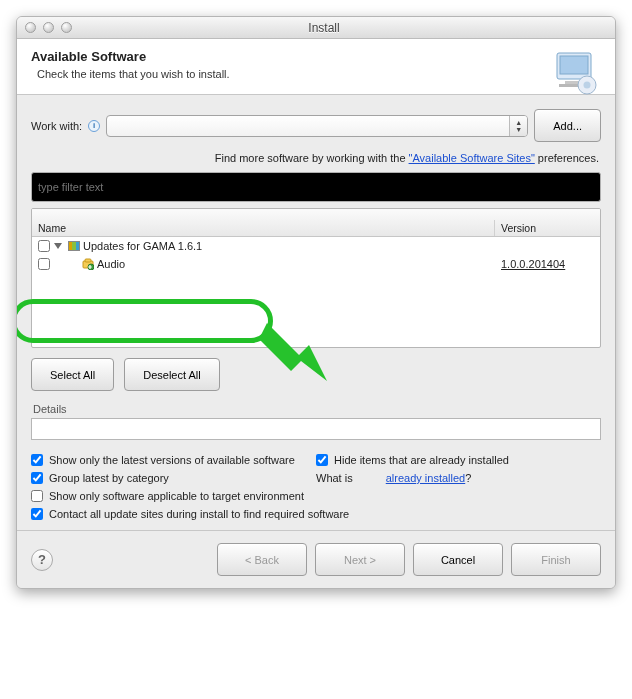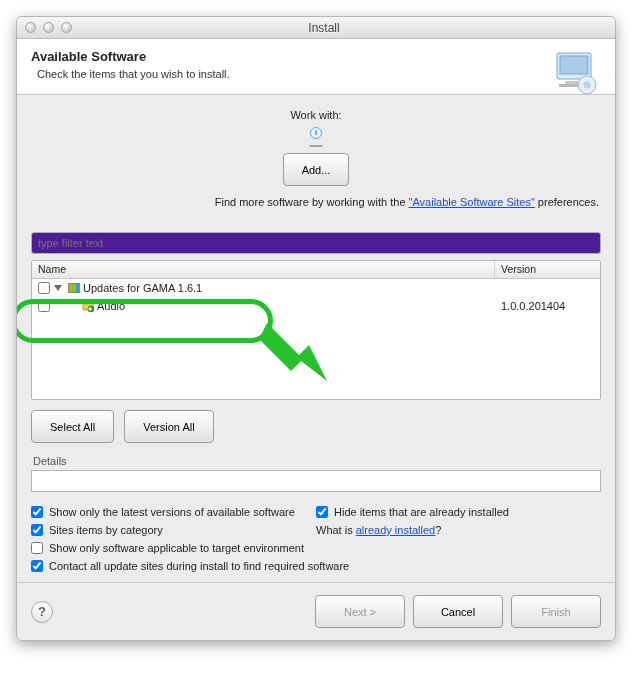--- a/index.html
+++ b/index.html
@@ -45,21 +45,21 @@
     border-bottom:1px solid #c7c7c7;
     padding: 10px 14px 14px 14px;
     position:relative;
   }
   .header h1 { font-size:13px; font-weight:bold; margin-bottom:4px; }
   .header p { font-size:11px; color:#333; margin-left:6px; }
   .header-icon {
     position:absolute; top:10px; right:16px; width:48px; height:48px;
   }
   .body { padding: 14px 14px 10px 14px; background:#ececec; }
-  .row { display:flex; align-items:center; gap:6px;flex-direction:column; }
+  .row { display:flex; align-items:center; gap:6px; }
   .label { font-size:11px; }
   .combo {
     flex:1; height:22px; border:1px solid #a3a3a3; border-radius:4px;
     background:linear-gradient(#fff,#f2f2f2);
     display:flex; align-items:center; padding:0 6px; font-size:11px;
     position:relative; overflow:hidden;
   }
   .combo .chevs {
     position:absolute; right:0; top:0; bottom:0; width:18px;
     background:linear-gradient(#fdfdfd,#e4e4e4);
@@ -71,64 +71,64 @@
   .btn {
     height:33px; padding:0 18px; font-size:11px;
     border:1px solid #9c9c9c; border-radius:4px;
     background:linear-gradient(#fefefe,#e1e1e1);
     box-shadow: inset 0 1px 0 #fff;
   }
   .btn:disabled { color:#999; }
   .info-icon { width:12px;height:12px;border:1px solid #6aa0d8;border-radius:50%;
     color:#2d6fb1;font-size:8px; line-height:10px; text-align:center; font-weight:bold;
     background:#eaf3fb;}
-  .find-line { text-align:right; font-size:11px; margin:10px 2px 24px 2px; }
+  .find-line { text-align:right; font-size:11px; margin:10px 2px 8px 2px; }
   .find-line a { color:#1b4fd1; text-decoration:underline; }
   .filter {
-    width:100%; height:22px; border:1px solid #b0b0b0; border-radius:3px;
-    background:#4c1d95; padding:0 6px; font-size:11px; color:#888;
+    width:100%; height:30px; border:1px solid #b0b0b0; border-radius:3px;
+    background:#000000; padding:0 6px; font-size:11px; color:#888;
   }
   .list {
     margin-top:6px; border:1px solid #b6b6b6; background:#fff; height:140px;
     border-radius:2px; overflow:hidden;
   }
   .list-header {
     display:flex; background:linear-gradient(#fbfbfb,#e8e8e8);
-    border-bottom:1px solid #c6c6c6; height:18px; font-size:10.5px;
+    border-bottom:1px solid #c6c6c6; height:28px; font-size:10.5px;align-items:flex-end;
   }
   .list-header .col-name { flex:1; padding:2px 6px; border-right:1px solid #d0d0d0;}
   .list-header .col-ver { width:105px; padding:2px 6px; }
   .list-body { position:relative; }
   .tree-row { display:flex; align-items:center; height:18px; font-size:11px; }
   .tree-row .cb { margin:0 4px 0 6px; }
   .tree-row .expander { width:0;height:0;border-left:4px solid transparent;border-right:4px solid transparent;border-top:6px solid #6a6a6a; margin-right:3px;}
   .tree-row .cat-icon { display:inline-block;width:12px;height:10px; margin:0 3px;
     background:linear-gradient(90deg,#d9a400 0 33%,#88c040 33% 66%,#3aa0d0 66% 100%);
     border:1px solid #888;}
   .tree-row .plug-icon {
     display:inline-block;width:12px;height:12px;margin:0 3px 0 28px;
     position:relative;
   }
   .tree-row .plug-icon svg{display:block}
-  .tree-row .ver { width:105px; padding-left:6px; }
+  .tree-row .ver { width:105px; padding-left:6px;text-decoration:underline; }
   .tree-row .nm { flex:1; }
   .highlight {
     position:absolute; left:-6px; top:204px;
     width:262px; height:44px;
     border:5px solid #22c028; border-radius:22px;
     pointer-events:none;
   }
   .sel-btns { margin-top:10px; display:flex; gap:10px; }
   .details { margin-top:12px; }
   .details-label { font-size:11px; color:#555; margin-bottom:3px; padding-left:2px;}
   .details-box { width:100%; height:22px; border:1px solid #b6b6b6; background:#fff; }
   .checks { margin-top:14px; display:grid; grid-template-columns: 1fr 1fr; row-gap:6px; font-size:11px;}
   .checks label { display:flex; align-items:center; gap:6px; }
   .checks .wide { grid-column: 1 / span 2; }
-  .checks a { color:#1b4fd1; text-decoration:underline;}
+  .checks a { color:#1b4fd1; text-decoration:underline;margin-left:30px;}
   .whatis { font-size:11px; padding-left:0; }
   .footer {
     border-top:1px solid #c7c7c7;
     background:#ececec;
     padding:12px 14px; display:flex; align-items:center;
   }
   .help {
     width:22px;height:22px;border:1px solid #aaa;border-radius:50%;
     background:linear-gradient(#fff,#e6e6e6);
     text-align:center; line-height:20px; color:#636363; font-size:13px; font-weight:bold;
@@ -212,57 +212,58 @@
     </div>
 
     
     <div class="highlight"></div>
     <svg style="position:absolute;left:240px;top:226px;pointer-events:none" width="70" height="60">
       <polygon points="2,18 34,50 44,40 70,60 52,24 42,34 10,2" fill="#26c22c"></polygon>
     </svg>
 
     <div class="sel-btns">
       <button class="btn">Select All</button>
-      <button class="btn">Version All</button>
+      <button class="btn">Deselect All</button>
     </div>
 
     <div class="details">
       <div class="details-label">Details</div>
       <div class="details-box"></div>
     </div>
 
     <div class="checks">
       <label>
         <input type="checkbox" checked="" style="">
         <span>Show only the latest versions of available software</span>
       </label>
       <label>
         <input type="checkbox" checked="" style="">
         <span>Hide items that are already installed</span>
       </label>
       <label>
         <input type="checkbox" checked="" style="">
-        <span>Sites items by category</span>
+        <span>Group latest by category</span>
       </label>
       <div class="whatis">
         <span>What is </span><a href="#">already installed</a><span>?</span>
       </div>
       <label class="wide">
         <input type="checkbox" style="">
         <span>Show only software applicable to target environment</span>
       </label>
       <label class="wide">
         <input type="checkbox" checked="" style="">
         <span>Contact all update sites during install to find required software</span>
       </label>
     </div>
 
   </div>
 
   <div class="footer">
     <div class="help">?</div>
     <div class="spacer"></div>
+    <button class="btn" disabled="">&lt; Back</button>
     <button class="btn" disabled="">Next &gt;</button>
     <button class="btn">Cancel</button>
     <button class="btn" disabled="">Finish</button>
   </div>
 
 </div>
 
 </body></html>

